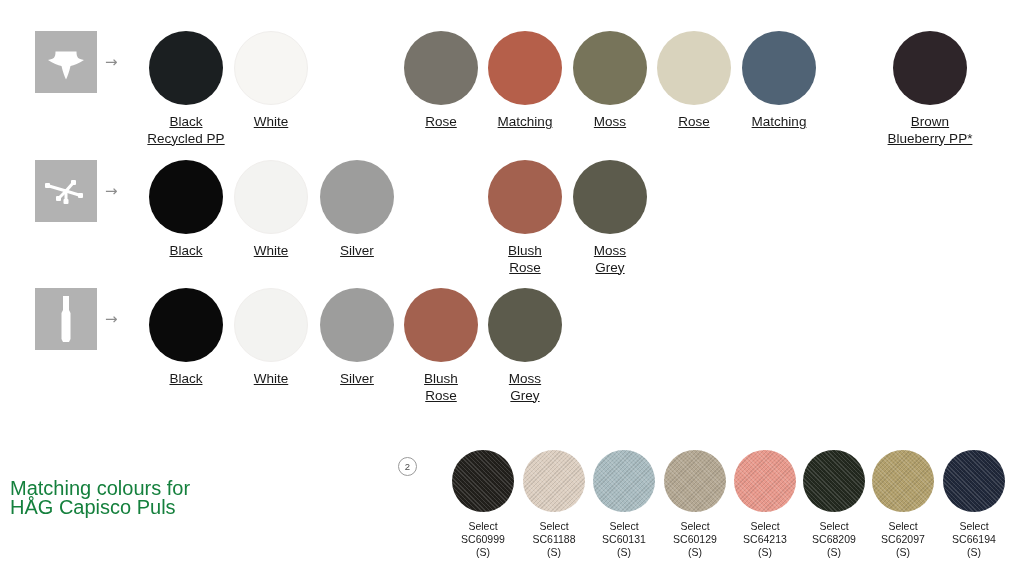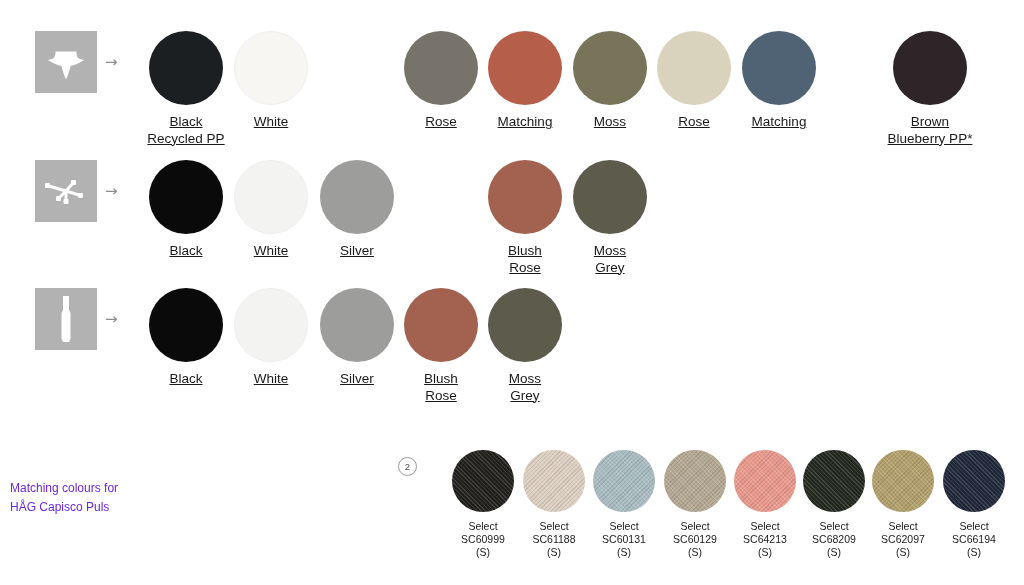--- a/index.html
+++ b/index.html
@@ -82,23 +82,23 @@
     color: #1a1a1a;
     white-space: pre-line;
     font-family: "Liberation Sans", sans-serif;
   }
 
   
   #matching-note {
     position: absolute;
     left: 10px;
     top: 479px;
-    font-size: 12px;
+    font-size: 20px;
     line-height: 19px;
-    color: #6d28d9;
+    color: #15803d;
     white-space: pre-line;
   }
 
   #fabric-badge {
     position: absolute;
     left: 398px;
     top: 457px;
     width: 17px;
     height: 17px;
     border: 1px solid #9a9a9a;

